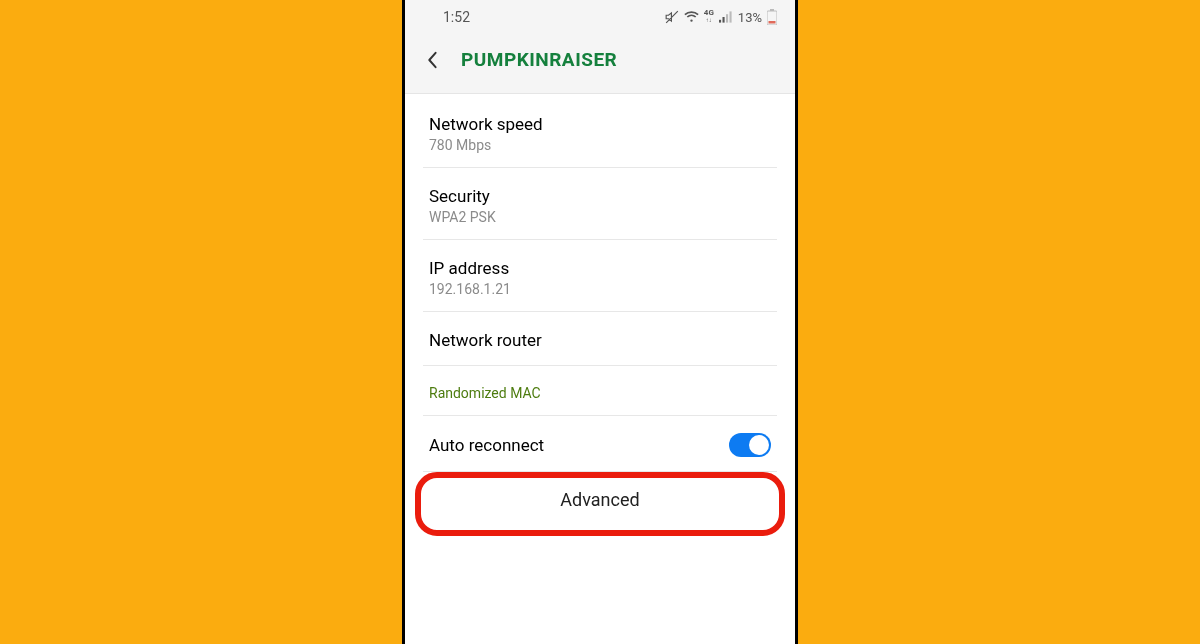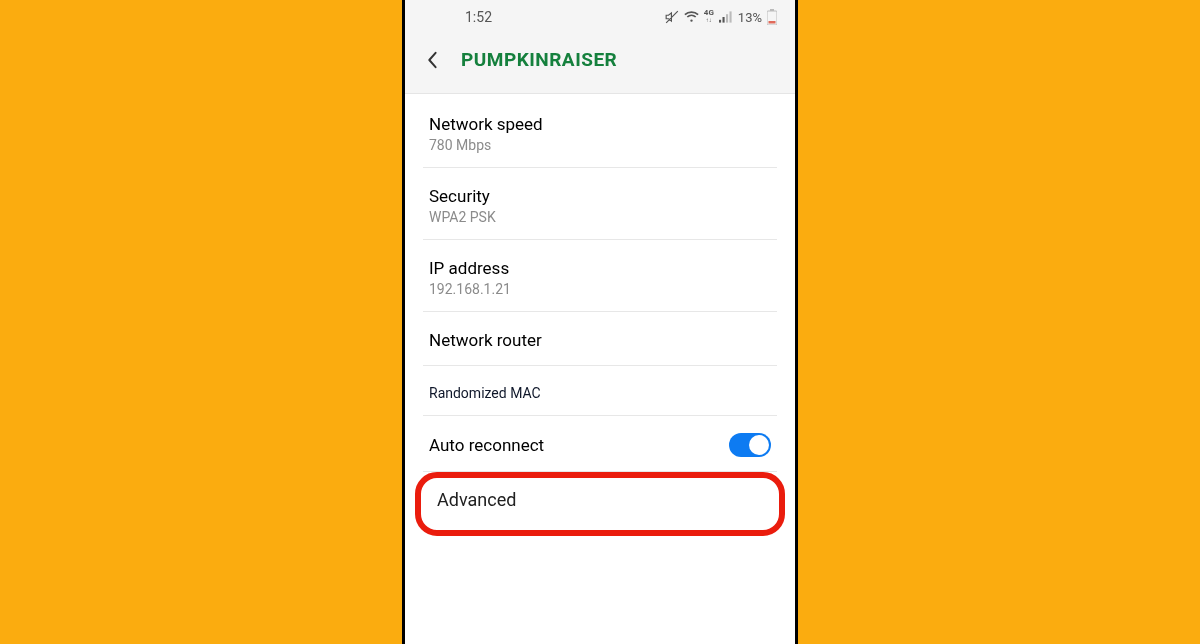--- a/index.html
+++ b/index.html
@@ -25,21 +25,21 @@
   }
   .status-bar {
     height: 34px;
     background: #f5f5f5;
     display: flex;
     align-items: center;
     padding: 0 18px;
     font-size: 14px;
     color: #555;
   }
-  .status-bar .time { margin-left: 42px; text-align: right; }
+  .status-bar .time { margin-left: 20px; text-align: right; }
   .status-bar .right { margin-left: auto; display: flex; align-items: center; gap: 5px; font-size: 12px; }
   .status-bar svg { display: block; }
   .header {
     background: #f5f5f5;
     padding: 14px 16px 22px 16px;
     display: flex;
     align-items: center;
     gap: 18px;
     border-bottom: 1px solid #e5e5e5;
   }
@@ -66,21 +66,21 @@
   .item .label {
     font-size: 17px;
     color: #000000;
     line-height: 1.3;
   }
   .item .value {
     font-size: 14px;
     color: #8b8b8b;
     margin-top: 2px;
   }
-  .item .value.link { color: #0f172a; }
+  .item .value.link { color: #4d7c0f; }
   .item.row {
     display: flex;
     align-items: center;
     justify-content: space-between;
   }
   .toggle {
     width: 42px; height: 24px;
     background: #0d7bf2;
     border-radius: 12px;
     position: relative;
@@ -99,20 +99,21 @@
   .highlight {
     position: absolute;
     left: -8px; right: -8px;
     top: 0; bottom: -12px;
     border: 6px solid #ea1c0d;
     border-radius: 22px;
     pointer-events: none;
   }
   .advanced-inner {
     padding: 10px 14px 14px 14px;
+    text-align: center;
   }
   .advanced-inner .label { font-size: 18px; }
   .battery-pct { font-size: 13px; color: #555; text-align: right; }
   .four-g { font-size: 8px; font-weight: 700; color:#555; line-height:1; position: relative; top:-1px;}
   .four-g .sub{ font-size:6px; display:block; text-align:center;}
 </style>
 </head>
 <body>
 
 <div class="phone">

